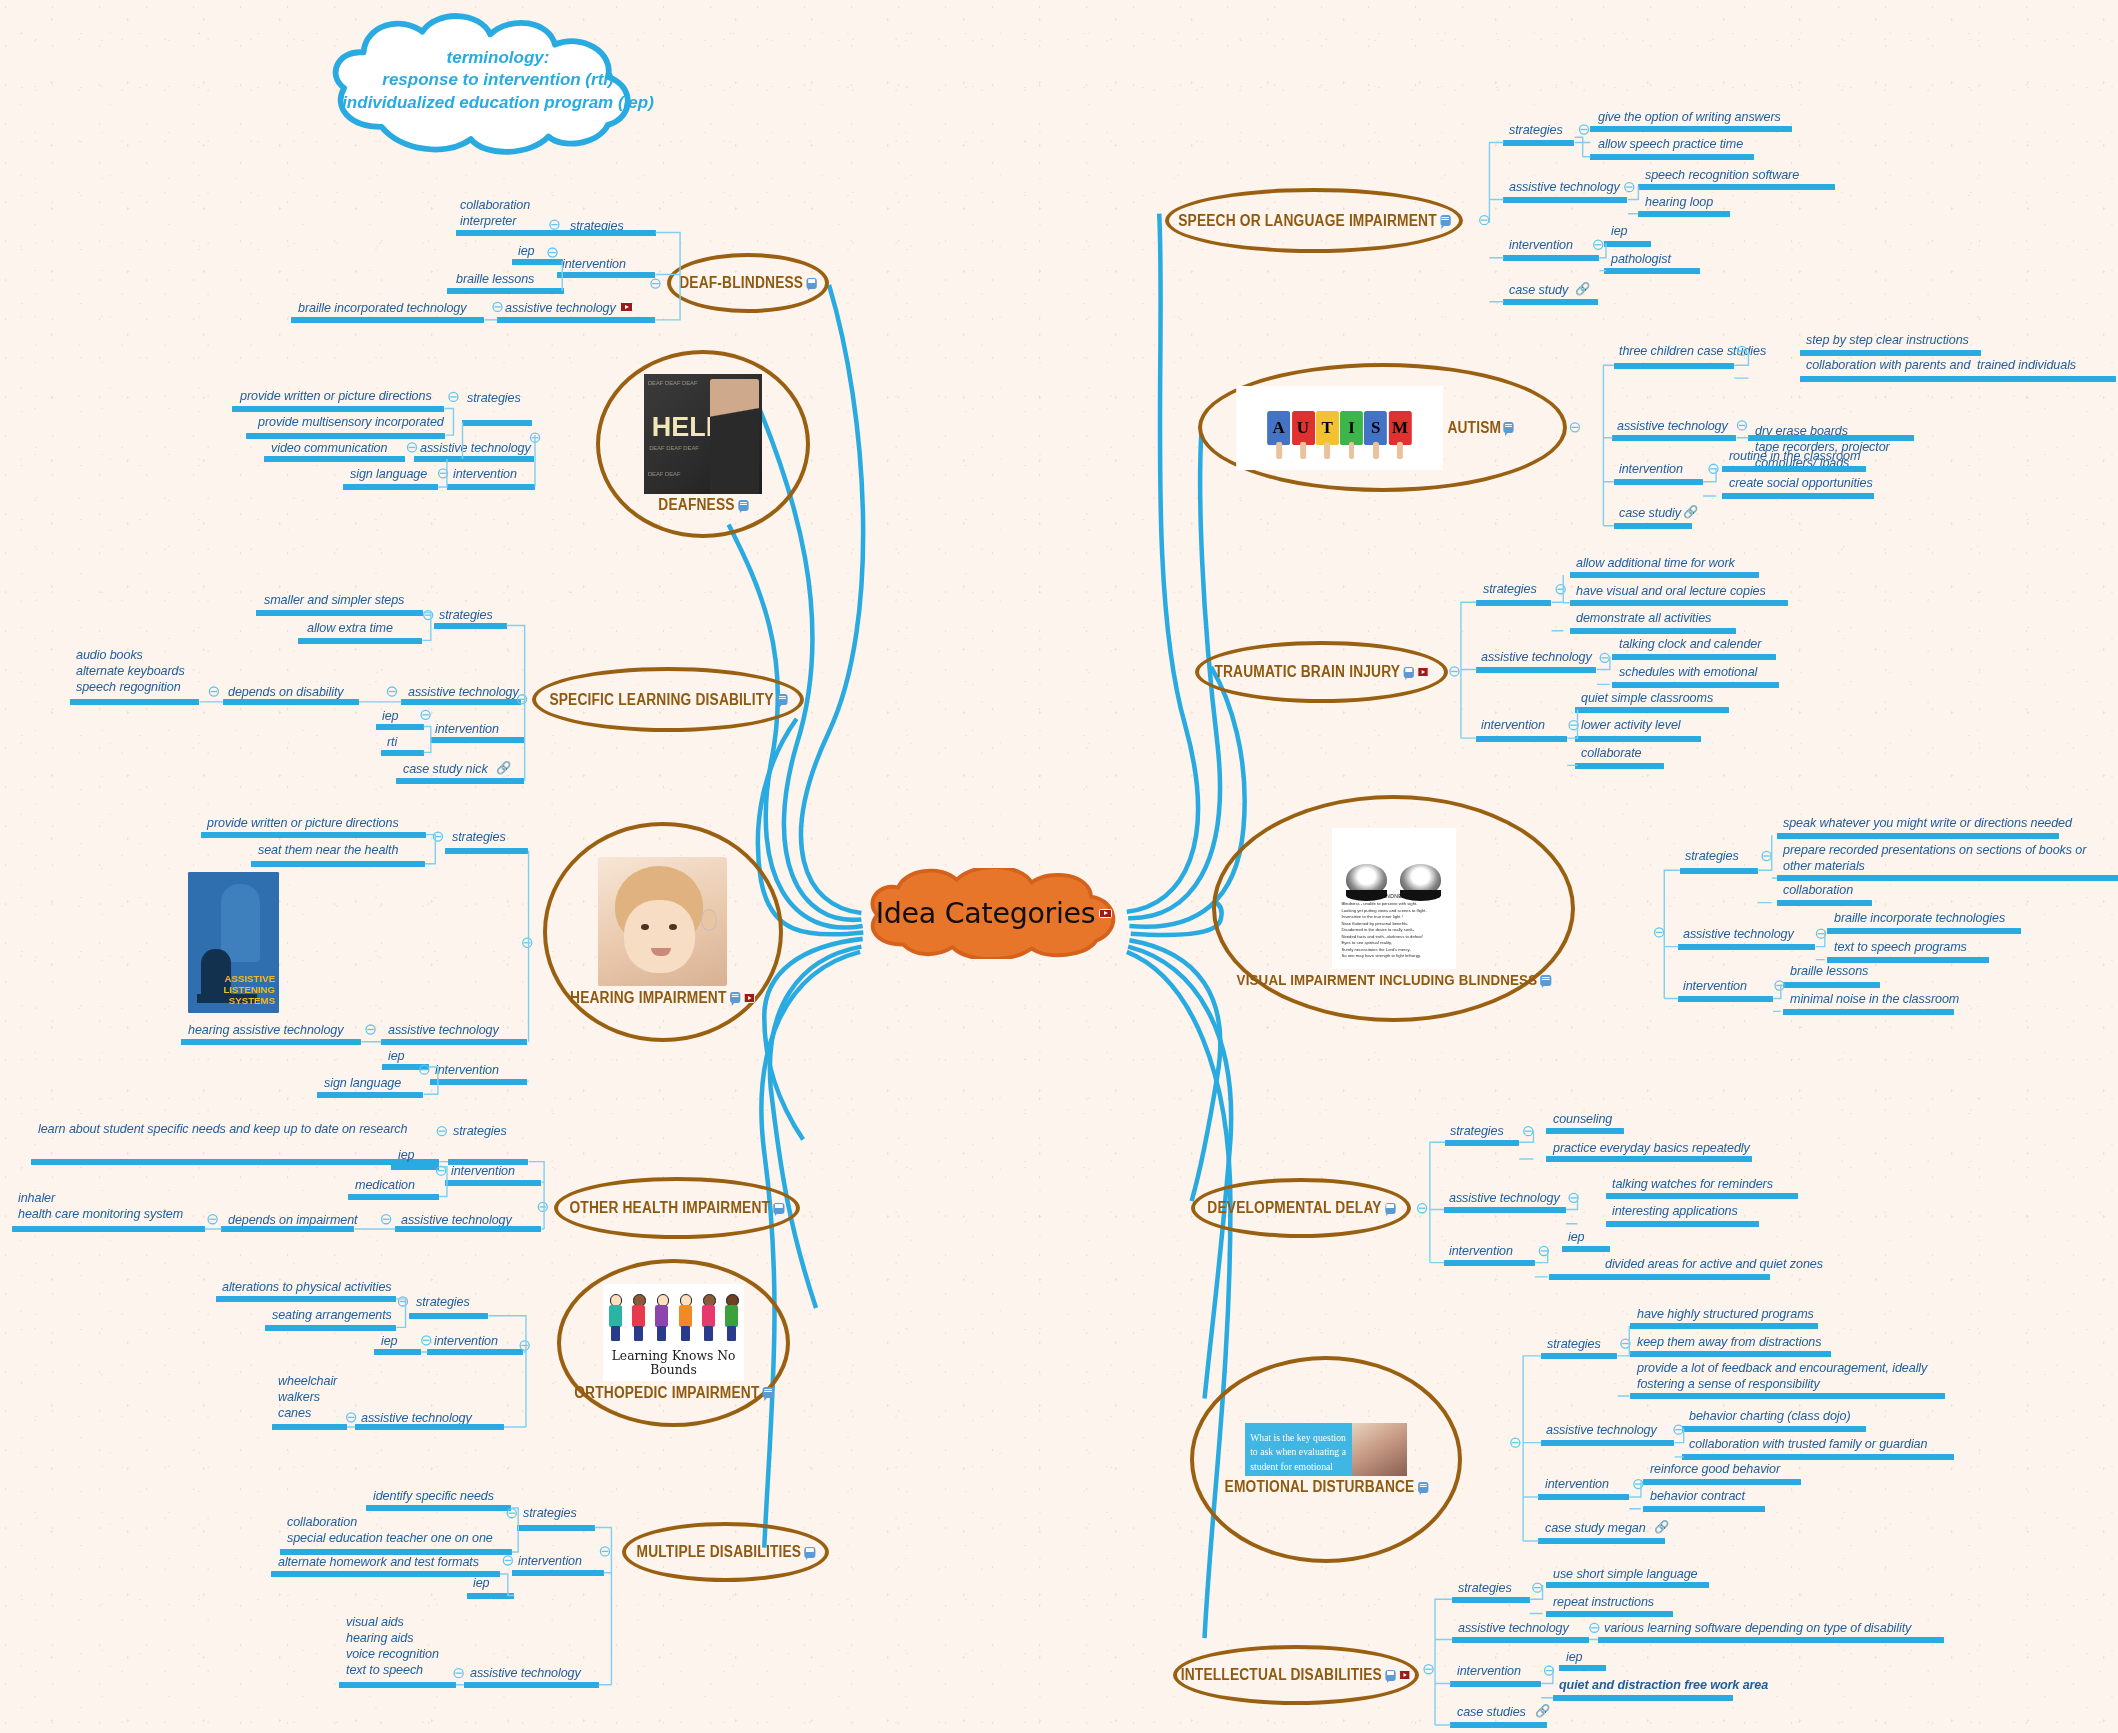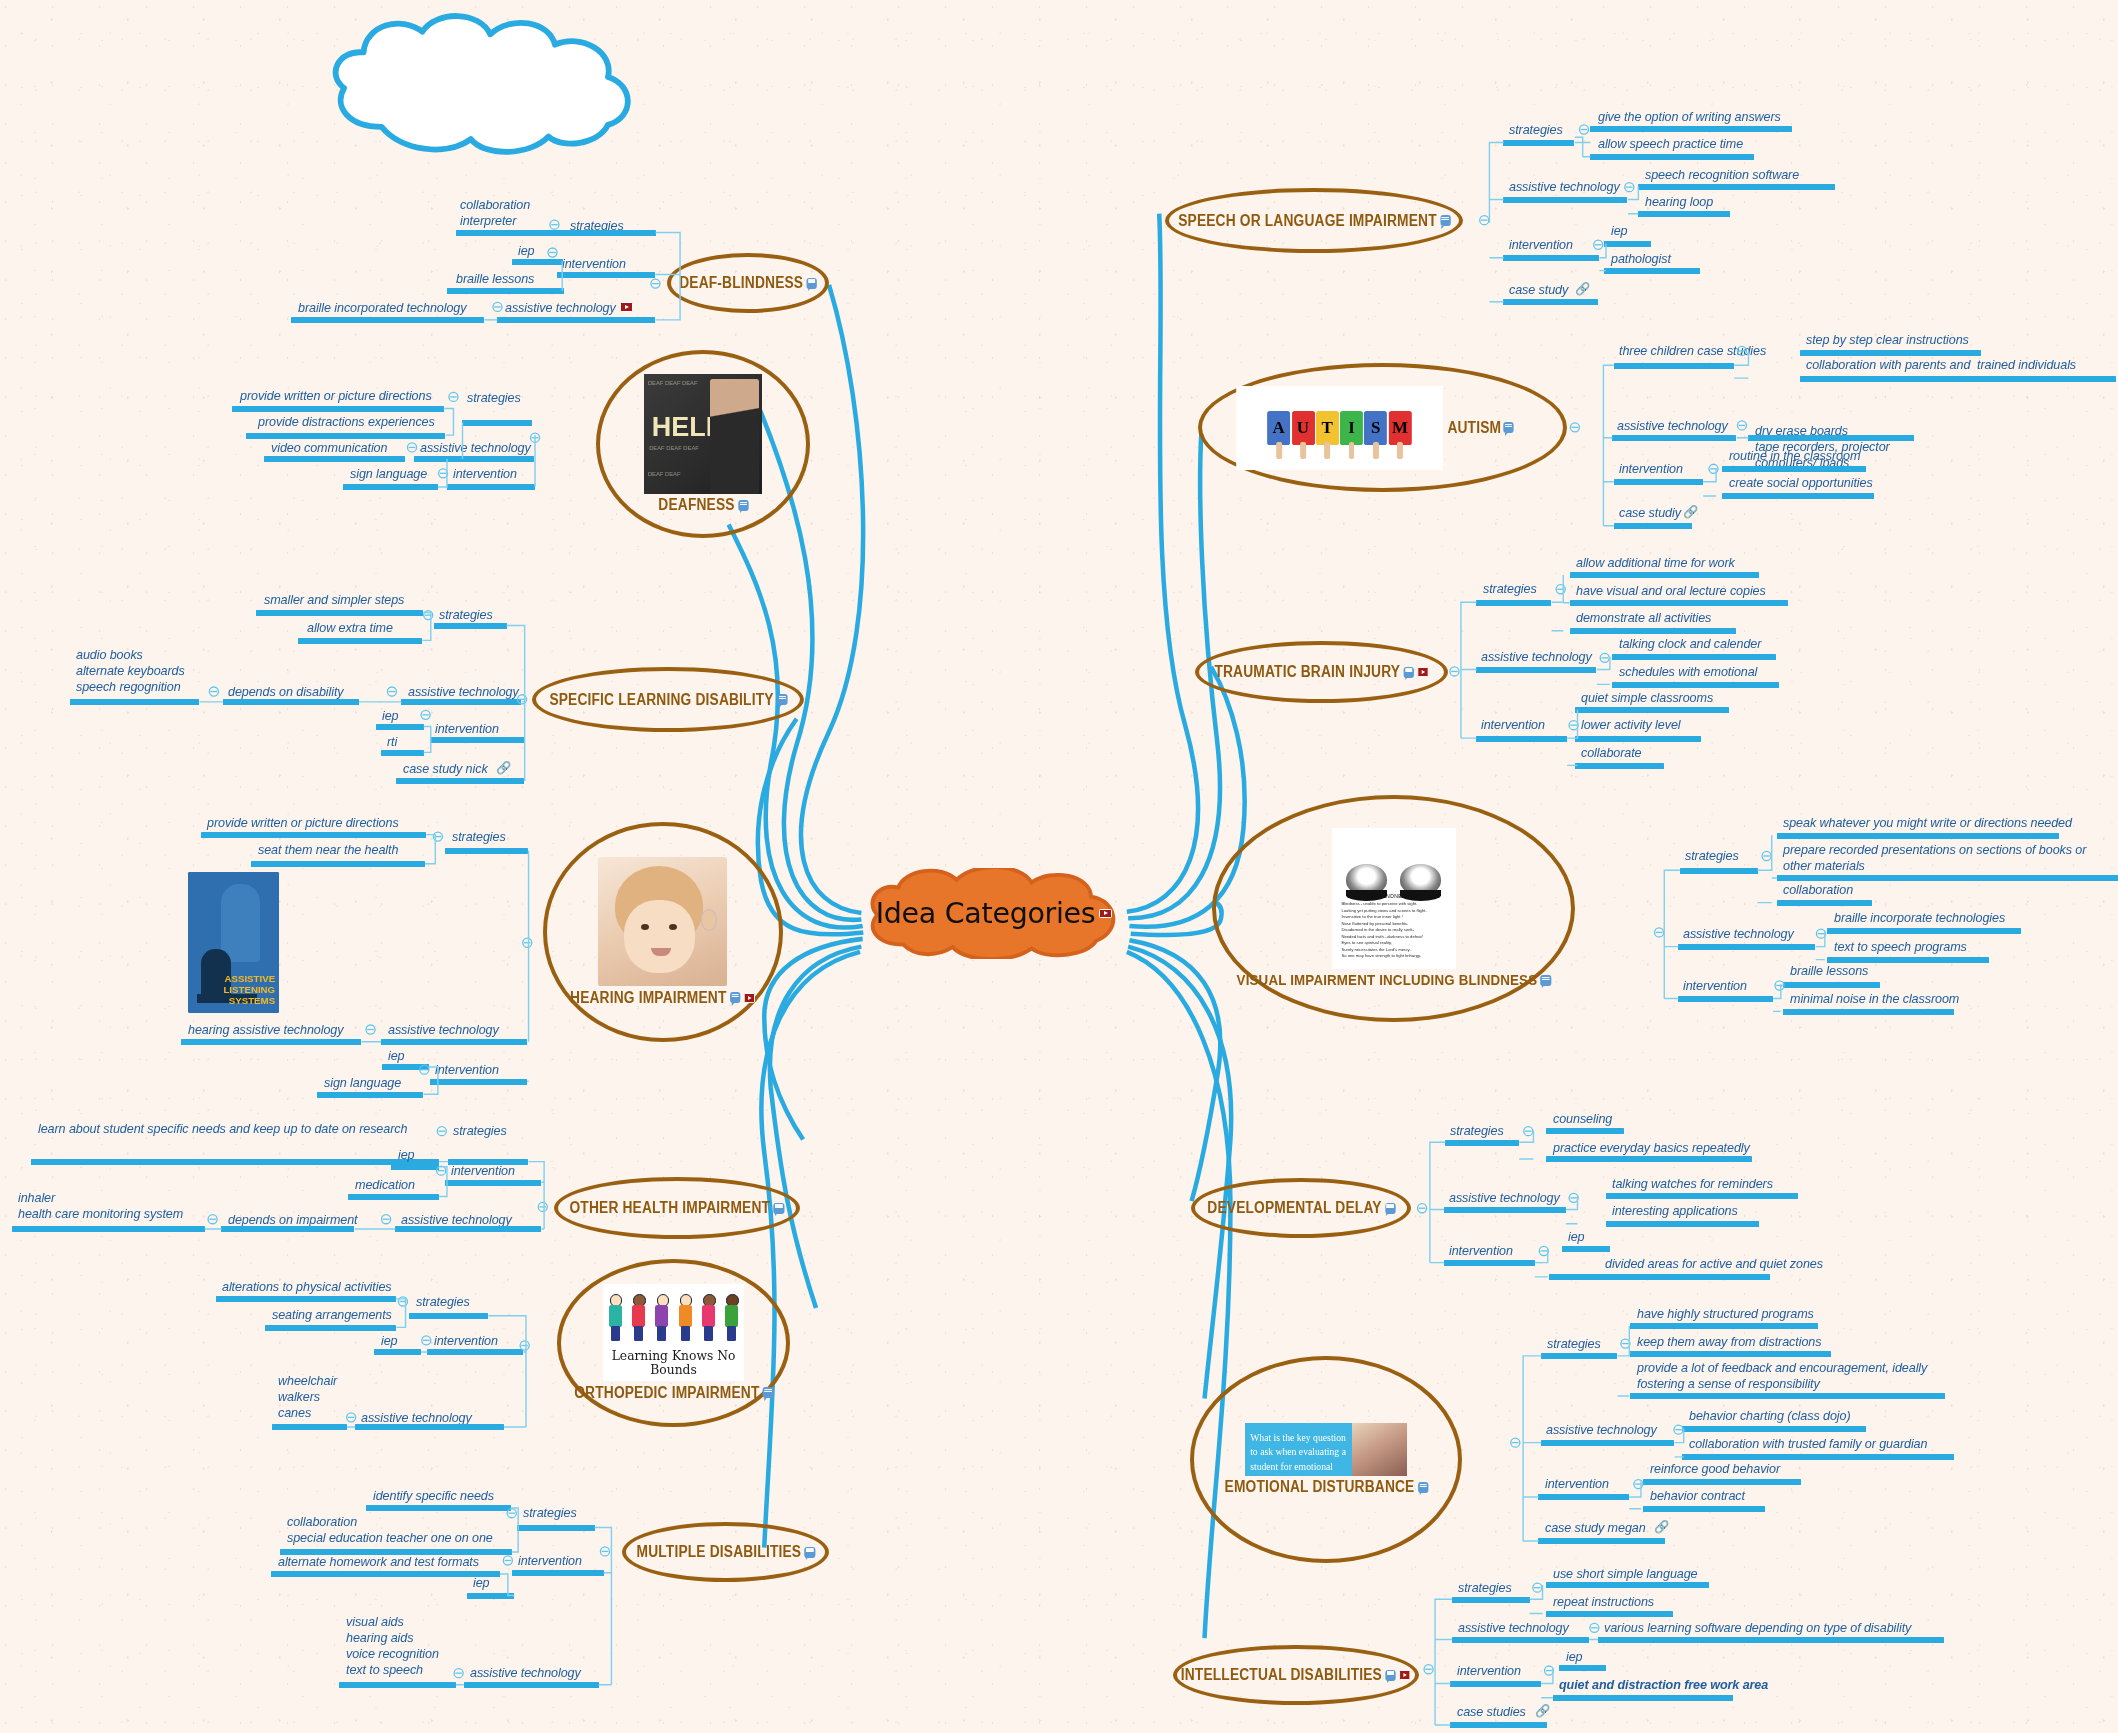--- a/index.html
+++ b/index.html
@@ -164,20 +164,25 @@
                C95,28 150,12 183,38
                C205,4 272,6 288,42
                C320,12 380,22 388,58
                C430,40 480,70 470,108
                C510,120 512,170 470,182
                C455,212 400,220 378,200
                C350,230 280,232 258,204
                C220,232 150,222 120,185 Z"></path>
     </g>
   </svg>
+  <div class="lbl">
+    <div>terminology:</div>
+    <div>response to intervention (rti)</div>
+    <div>individualized education program (iep)</div>
+  </div>
 </div>
 
 <div id="center-cloud">
   <svg width="272" height="91" viewBox="0 0 420 140" style="position:absolute;inset:0;">
     <path d="M70,118
              C28,118 12,92 30,72
              C10,52 32,22 62,30
              C72,2 128,-6 152,18
              C180,-10 250,-8 268,22
              C300,0 358,10 360,44
@@ -232,21 +237,21 @@
       <span class="ico ico-note">
           <i></i>
         </span>
     </div>
   </div>
 </div>
 <div class="leaf" style="left:240px;top:388px;">provide written or picture directions</div>
 <div class="ul" style="left:232px;top:406px;width:212px;"></div>
 <div class="leaf" style="left:467px;top:390px;">strategies</div>
 <div class="ul" style="left:462px;top:420px;width:70px;"></div>
-<div class="leaf" style="left:258px;top:414px;">provide distractions experiences</div>
+<div class="leaf" style="left:258px;top:414px;">provide multisensory incorporated</div>
 <div class="ul" style="left:246px;top:433px;width:199px;"></div>
 <div class="leaf" style="left:271px;top:440px;">video communication</div>
 <div class="ul" style="left:264px;top:456px;width:141px;"></div>
 <div class="leaf" style="left:420px;top:440px;">assistive technology</div>
 <div class="ul" style="left:414px;top:456px;width:120px;"></div>
 <div class="leaf" style="left:350px;top:466px;">sign language</div>
 <div class="ul" style="left:343px;top:484px;width:95px;"></div>
 <div class="leaf" style="left:453px;top:466px;">intervention</div>
 <div class="ul" style="left:447px;top:484px;width:88px;"></div>
 

